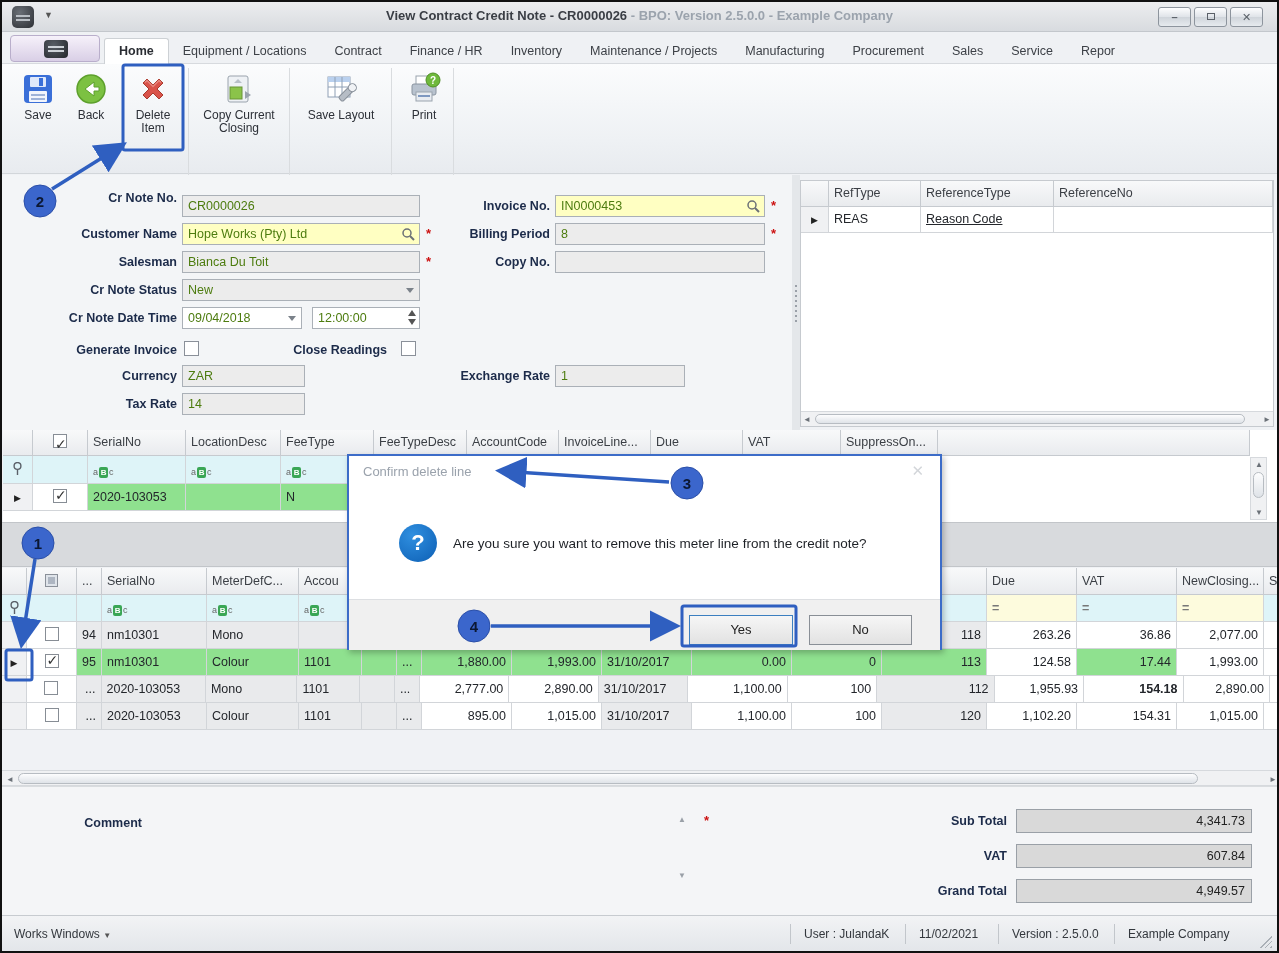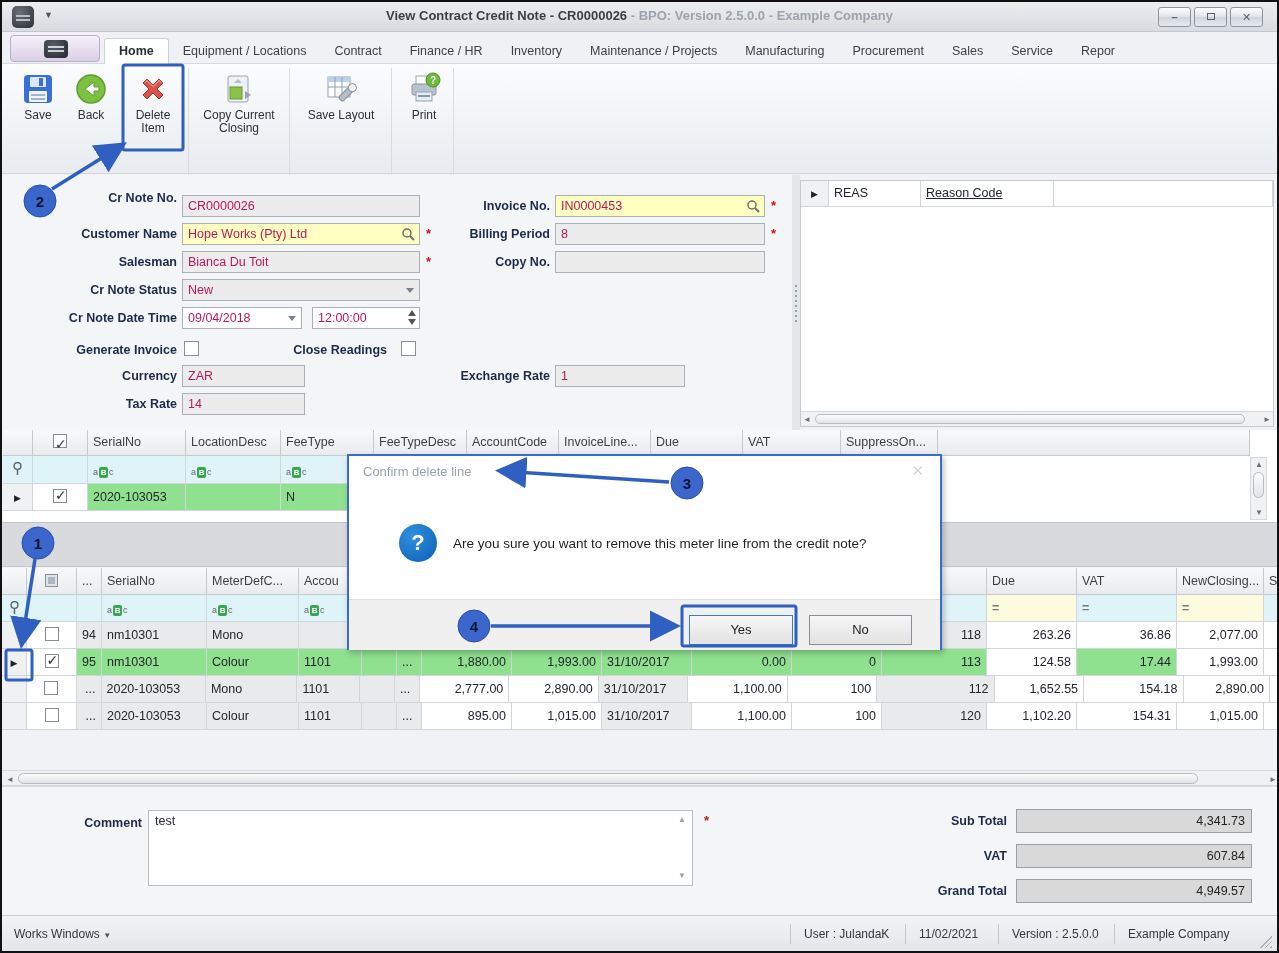--- a/index.html
+++ b/index.html
@@ -35,21 +35,21 @@
   .tbtn{top:4px;height:142px;display:flex;flex-direction:column;align-items:center;}
   .tbtn .ic{width:34px;height:34px;margin-top:4px;}
   .tbtn .lb{margin-top:3px;font-size:12px;color:#2c3037;text-align:center;line-height:13px;}
   .gsep{top:4px;width:1px;height:158px;background:#d9dcdf;}
   .glabel{top:150px;height:16px;font-size:11.5px;color:#a6acb4;text-align:center;}
   .launch{top:155px;width:8px;height:8px;border-right:2px solid #9aa0a8;border-bottom:2px solid #9aa0a8;}
   #collapse{left:1246px;top:150px;width:12px;height:12px;}
   #collapse:before{content:"";position:absolute;left:1px;top:3px;width:7px;height:7px;border-left:2px solid #9aa0a8;border-top:2px solid #9aa0a8;transform:rotate(45deg);}
   
   .flabel{font-size:12.5px;font-weight:bold;color:#1c2b4a;text-align:right;line-height:22px;white-space:nowrap;}
-  .field{height:22px;border:1px solid #aab0b7;background:#fff;font-size:12.5px;color:#be185d;line-height:20px;padding:0 5px;}
+  .field{height:22px;border:1px solid #aab0b7;background:#fff;font-size:12.5px;color:#4d7c0f;line-height:20px;padding:0 5px;}
   .ro{background:#ececec;}
   .yellow{background:#ffffc2;}
   .ast{color:#cc1111;font-weight:bold;font-size:13px;}
   .ddarrow{position:absolute;right:5px;top:8px;width:0;height:0;border-left:4px solid transparent;border-right:4px solid transparent;border-top:5px solid #7b828a;}
   .mag{position:absolute;right:4px;top:3px;}
   .spin{position:absolute;right:3px;top:2px;display:flex;flex-direction:column;gap:3px;}
   .spin b{width:0;height:0;border-left:4px solid transparent;border-right:4px solid transparent;}
   .spin .up{border-bottom:6px solid #555;}
   .spin .dn{border-top:6px solid #555;}
   .cbx{width:15px;height:15px;border:1px solid #8a9099;background:#fff;}
@@ -274,20 +274,26 @@
 
     <div class="flabel abs" style="left:380px;top:190px;width:168px;">Exchange Rate</div>
     <div class="field ro abs" style="left:553px;top:190px;width:130px;">1</div>
   </div>
 
   <div class="abs" style="left:790px;top:173px;width:8px;height:255px;background:#e4e7ea;">
     <div class="abs" style="left:3px;top:110px;width:2px;height:40px;background:repeating-linear-gradient(#9aa0a8 0 2px,transparent 2px 5px);"></div>
   </div>
 
   <div class="abs" style="left:798px;top:178px;width:474px;height:247px;background:#fff;border:1px solid #c6cacf;">
+    <div class="grow" style="height:26px;">
+      <div class="c hc" style="width:28px;"></div>
+      <div class="c hc" style="width:92px;line-height:25px;">RefType</div>
+      <div class="c hc" style="width:133px;line-height:25px;">ReferenceType</div>
+      <div class="c hc" style="flex:1;line-height:25px;">ReferenceNo</div>
+    </div>
     <div class="grow" style="height:26px;">
       <div class="c ind" style="width:28px;line-height:25px;"><span class="ptr">▶</span></div>
       <div class="c white" style="width:92px;line-height:25px;">REAS</div>
       <div class="c white" style="width:133px;line-height:25px;text-decoration:underline;">Reason Code</div>
       <div class="c white" style="flex:1;line-height:25px;"></div>
     </div>
     <div class="abs sb" style="left:0;bottom:0;width:472px;height:15px;border:none;border-top:1px solid #d6d9dd;background:#f0f1f3;">
       <span class="sarr abs" style="left:2px;top:3px;">◄</span>
       <div class="thumb abs" style="left:14px;top:2px;width:430px;height:10px;"></div>
       <span class="sarr abs" style="right:2px;top:3px;">►</span>
@@ -472,22 +478,22 @@
       <div class="c grey" style="width:92px;">Mono</div>
       <div class="c grey" style="width:63px;">1101</div>
       <div class="c grey" style="width:35px;"></div>
       <div class="c grey" style="width:25px;">...</div>
       <div class="c white num" style="width:90px;">2,777.00</div>
       <div class="c white num" style="width:90px;">2,890.00</div>
       <div class="c grey" style="width:90px;">31/10/2017</div>
       <div class="c white num" style="width:100px;">1,100.00</div>
       <div class="c white num" style="width:90px;">100</div>
       <div class="c grey num" style="width:118px;">112</div>
-      <div class="c white num" style="width:90px;">1,652.55</div>
-      <div class="c white num" style="width:100px;">154.18</div>
+      <div class="c white num" style="width:90px;">1,955.93</div>
+      <div class="c white num" style="width:100px;font-weight:bold;">154.18</div>
       <div class="c white num" style="width:87px;">2,890.00</div>
       <div class="c white" style="flex:1;"></div>
     </div>
 
     <div class="grow" style="height:27px;line-height:26px;">
       <div class="c ind" style="width:25px;"></div>
       <div class="c white" style="width:50px;text-align:center;padding-top:5px;line-height:normal;"><span class="cb"></span></div>
       <div class="c grey num" style="width:25px;">...</div>
       <div class="c grey" style="width:105px;">2020-103053</div>
       <div class="c grey" style="width:92px;">Colour</div>
@@ -508,21 +514,20 @@
   </div>
 
   <div class="abs sb" style="left:0;top:768px;width:1279px;height:16px;border-left:none;border-right:none;">
     <span class="sarr abs" style="left:4px;top:4px;">◄</span>
     <div class="thumb abs" style="left:16px;top:2px;width:1180px;height:11px;"></div>
     <span class="sarr abs" style="right:4px;top:4px;">►</span>
   </div>
 
   <div id="botpanel" class="abs">
     <div class="flabel abs" style="left:30px;top:25px;width:110px;">Comment</div>
-    <div class="abs" style="left:146px;top:23px;width:545px;height:76px;border:1px solid #b9bdc2;background:#fff;font-size:12.5px;color:#2a2d33;padding:3px 6px;">test</div>
     <span class="abs" style="left:676px;top:28px;color:#9aa0a8;font-size:8px;">▲</span>
     <span class="abs" style="left:676px;top:84px;color:#9aa0a8;font-size:8px;">▼</span>
     <span class="ast abs" style="left:702px;top:26px;">*</span>
 
     <div class="flabel abs" style="left:855px;top:23px;width:150px;">Sub Total</div>
     <div class="tot abs" style="left:1014px;top:22px;width:236px;">4,341.73</div>
     <div class="flabel abs" style="left:855px;top:58px;width:150px;">VAT</div>
     <div class="tot abs" style="left:1014px;top:57px;width:236px;">607.84</div>
     <div class="flabel abs" style="left:855px;top:93px;width:150px;">Grand Total</div>
     <div class="tot abs" style="left:1014px;top:92px;width:236px;">4,949.57</div>

